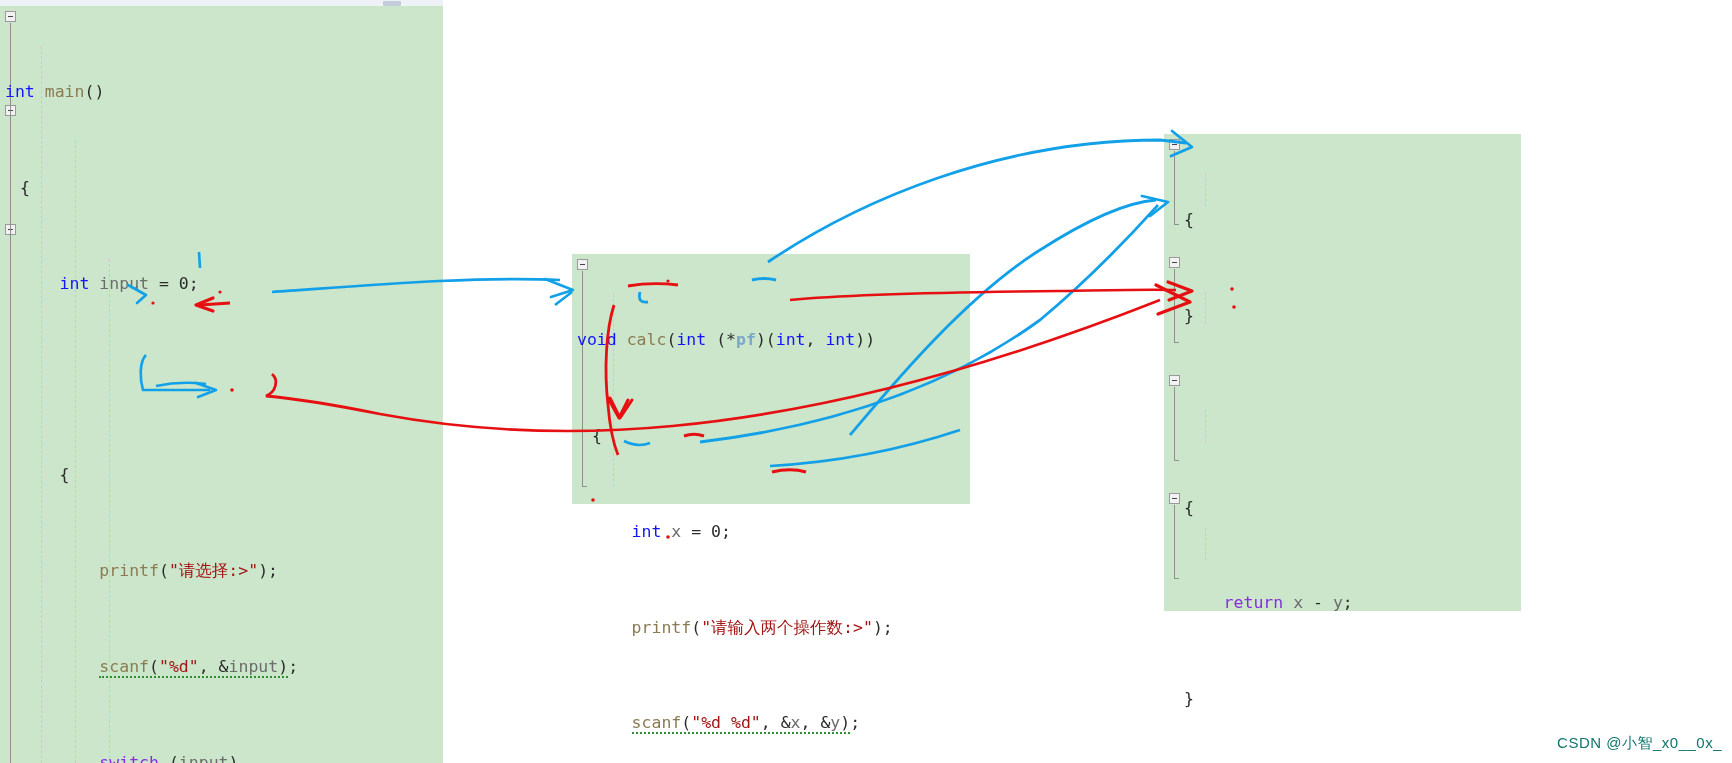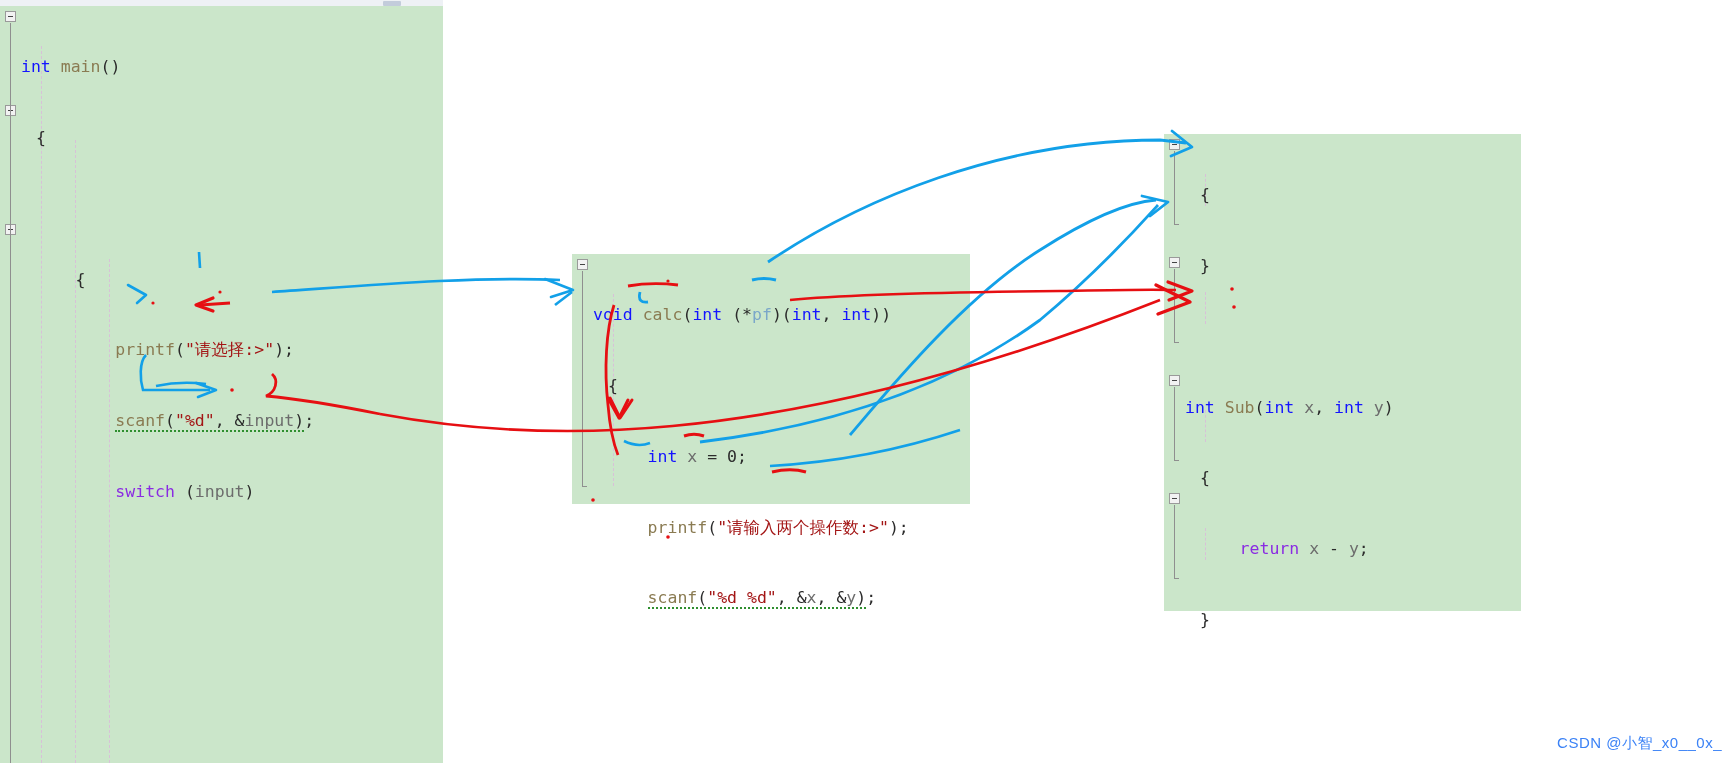--- a/index.html
+++ b/index.html
@@ -48,33 +48,34 @@
     left: 0; top: 0;
     width: 100%;
     font-size: 16.5px;
     line-height: 23.6px;
     white-space: pre;
     color: #3a3a3a;
   }
   .line {
     position: relative;
     height: 23.6px;
-    padding-left: 16px;
+    padding-left: 0;
     box-sizing: border-box;
+    margin-top: 25px;
   }
 
   
   .kw   { color: #1414ff; }       
   .ctl  { color: #8a2be2; }       
   .fn   { color: #8a7b52; }       
   .str  { color: #a31515; }       
   .pun  { color: #2b2b2b; }
   .var  { color: #6c6c6c; }
   .num  { color: #2b2b2b; }
-  .ptr  { color: #7ba7c9; }
+  .ptr  { color: #7ba7c9; font-weight: bold; }
 
   
   .sq {
     border-bottom: 2px dotted #2f8f2f;
     padding-bottom: 0px;
   }
 
   
   .fold {
     position: absolute;
@@ -114,21 +115,21 @@
     pointer-events: none;
   }
 
   
   #watermark {
     position: absolute;
     right: 10px;
     bottom: 10px;
     font-family: "Liberation Sans", sans-serif;
     font-size: 15px;
-    color: #3b82f6;
+    color: #0f766e;
     letter-spacing: 0.5px;
   }
 </style>
 </head>
 <body>
 
 <div id="top-strip">
   <div id="top-strip-thumb"></div>
 </div>
 
@@ -140,20 +141,21 @@
 
   <div class="rail" style="left:10px; top:17px; height:740px;"></div>
 
   <div class="guide" style="left:41px; top:40px; height:717px;"></div>
   <div class="guide" style="left:75px; top:134px; height:623px;"></div>
   <div class="guide" style="left:109px; top:253px; height:504px;"></div>
 
   <div class="code" style="padding-top:2px;">
     <div class="line"><span style="margin-left:5px"></span><span class="kw">int</span> <span class="fn">main</span><span class="pun">()</span></div>
     <div class="line">  <span class="pun">{</span></div>
+    <div class="line">      <span class="kw">int</span> <span class="var">input</span> <span class="pun">=</span> <span class="num">0</span><span class="pun">;</span></div>
     <div class="line"> </div>
     <div class="line">      <span class="pun">{</span></div>
     <div class="line">          <span class="fn">printf</span><span class="pun">(</span><span class="str">"请选择:&gt;"</span><span class="pun">);</span></div>
     <div class="line">          <span class="sq"><span class="fn">scanf</span><span class="pun">(</span><span class="str">"%d"</span><span class="pun">, &amp;</span><span class="var">input</span><span class="pun">)</span></span><span class="pun">;</span></div>
     <div class="line">          <span class="ctl">switch</span> <span class="pun">(</span><span class="var">input</span><span class="pun">)</span></div>
     
     
     
     
     
@@ -209,21 +211,20 @@
 
   <div class="guide" style="left:41px; top:40px; height:32px;"></div>
   <div class="guide" style="left:41px; top:158px; height:32px;"></div>
   <div class="guide" style="left:41px; top:276px; height:32px;"></div>
   <div class="guide" style="left:41px; top:394px; height:32px;"></div>
 
   <div class="code" style="padding-top:2px;">
     <div class="line">  <span class="pun">{</span></div>
     <div class="line">  <span class="pun">}</span></div>
     <div class="line"> </div>
-    <div class="line"><span style="margin-left:5px"></span><span class="kw">int</span> <span class="fn">Sub</span><span class="pun">(</span><span class="kw">int</span> <span class="var">x</span><span class="pun">,</span> <span class="kw">int</span> <span class="var">y</span><span class="pun">)</span></div>
     <div class="line">  <span class="pun">{</span></div>
     <div class="line">      <span class="ctl">return</span> <span class="var">x</span> <span class="pun">-</span> <span class="var">y</span><span class="pun">;</span></div>
     <div class="line">  <span class="pun">}</span></div>
     
     
     
     
     
     
     

